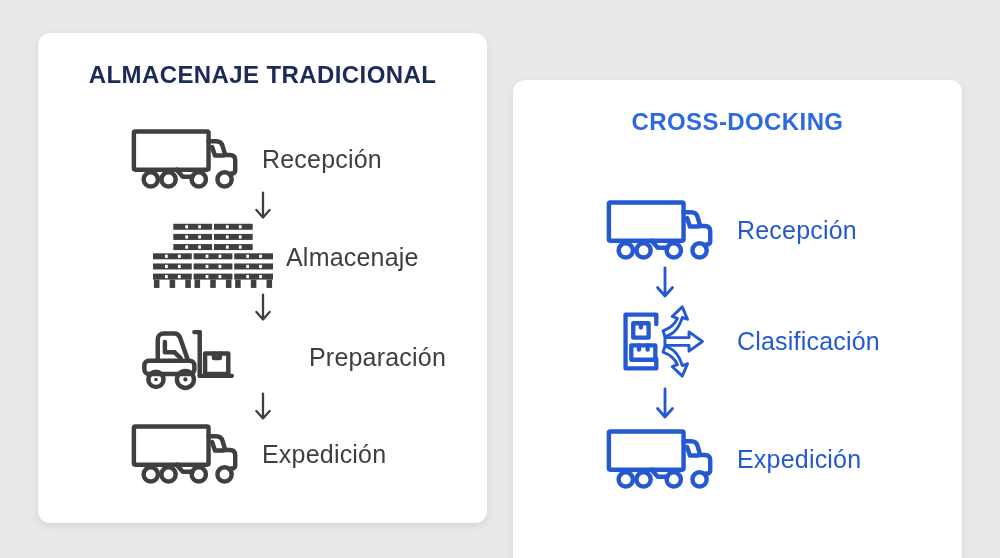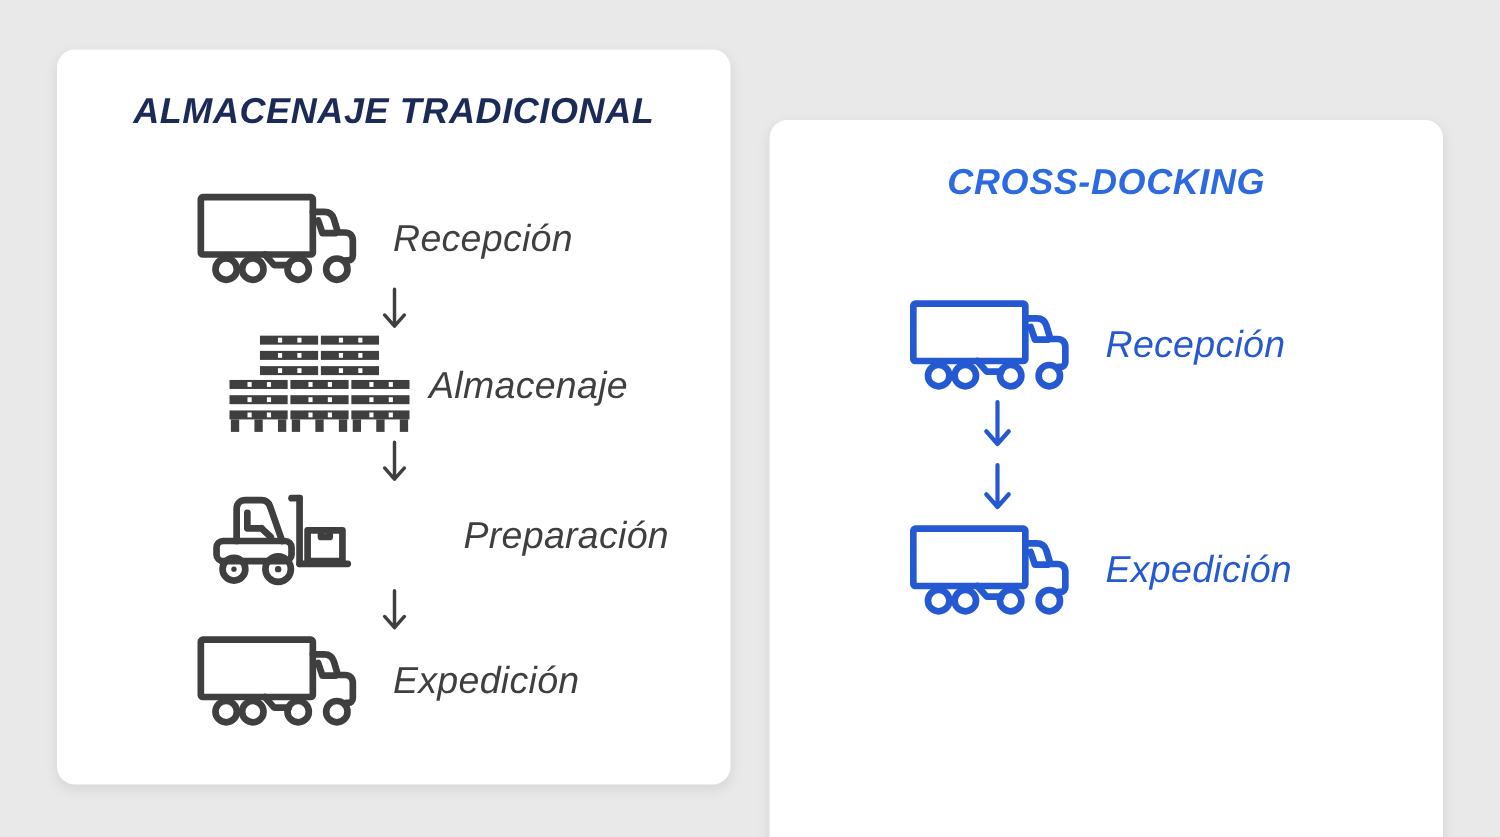--- a/index.html
+++ b/index.html
@@ -2,21 +2,21 @@
 <html style="--bg: #e9e9e9; --card-bg: #ffffff; --trad-title: #1b2a56; --trad-accent: #3f3f3f; --cd-title: #2d6ae2; --cd-accent: #2559d2;"><head>
 <meta charset="utf-8">
 <style>
   html, body {
     margin: 0; padding: 0;
     width: 1000px; height: 558px;
     background: var(--bg, #e9e9e9);
     font-family: "Liberation Sans", sans-serif;
     overflow: hidden;
   }
-  .canvas { position: relative; width: 1000px; height: 500px; font-style: italic; }
+  .canvas { position: relative; width: 1000px; height: 500px; }
 
   .card {
     position: absolute; top: 33px;
     width: 449px; height: 490px;
     background: var(--card-bg, #ffffff);
     border-radius: 12px;
     box-shadow: 0 3px 9px rgba(0,0,0,0.09);
     box-sizing: border-box;
   }
   .card.left  { left: 38px;  color: var(--trad-accent, #3f3f3f); }
@@ -206,20 +206,39 @@
           </g>
         </svg>
       </span>
       <span class="step-label">Recepción</span>
     </div>
 
     <svg class="flow-arrow a1" width="24" height="34" viewBox="0 0 22 34">
       <path d="M11,2 V29 M3.5,21.5 L11,30 L18.5,21.5" fill="none" stroke="currentColor" stroke-width="2.8" stroke-linecap="round" stroke-linejoin="round"></path>
     </svg>
 
+    <div class="step-row r2">
+      <span class="icon-box">
+        <svg width="100" height="75" viewBox="0 0 104 78">
+          <g fill="none" stroke="currentColor" stroke-width="4.5" stroke-linecap="round" stroke-linejoin="round">
+            <path d="M44,21 V11 H12 V67 H44 V57"></path>
+            <rect x="20" y="20" width="16" height="15"></rect>
+            <path d="M28,20 v4.5"></path>
+            <rect x="18" y="43" width="25" height="15"></rect>
+            <path d="M26,43 v4.5 M35,43 v4.5"></path>
+          </g>
+          <g fill="none" stroke="currentColor" stroke-width="3" stroke-linejoin="round">
+            <path d="M53,35 H78 V29 L92,39 L78,49 V43 H53 Z"></path>
+            <path d="M51,28 Q62,24 66,15 L60.5,13 L71,3 L76.5,16 L71,14 Q66,31 53,34 Z"></path>
+            <path d="M51,50 Q62,54 66,63 L60.5,65 L71,75 L76.5,62 L71,64 Q66,47 53,44 Z"></path>
+          </g>
+        </svg>
+      </span>
+      <span class="step-label">Clasificación</span>
+    </div>
 
     <svg class="flow-arrow a2" width="24" height="34" viewBox="0 0 22 34">
       <path d="M11,2 V29 M3.5,21.5 L11,30 L18.5,21.5" fill="none" stroke="currentColor" stroke-width="2.8" stroke-linecap="round" stroke-linejoin="round"></path>
     </svg>
 
     <div class="step-row r3">
       <span class="icon-box">
         <svg width="118" height="64" viewBox="0 0 132 72">
           <g fill="none" stroke="currentColor" stroke-width="5" stroke-linecap="round" stroke-linejoin="round">
             <rect x="4" y="5" width="84" height="43" rx="1.5"></rect>

